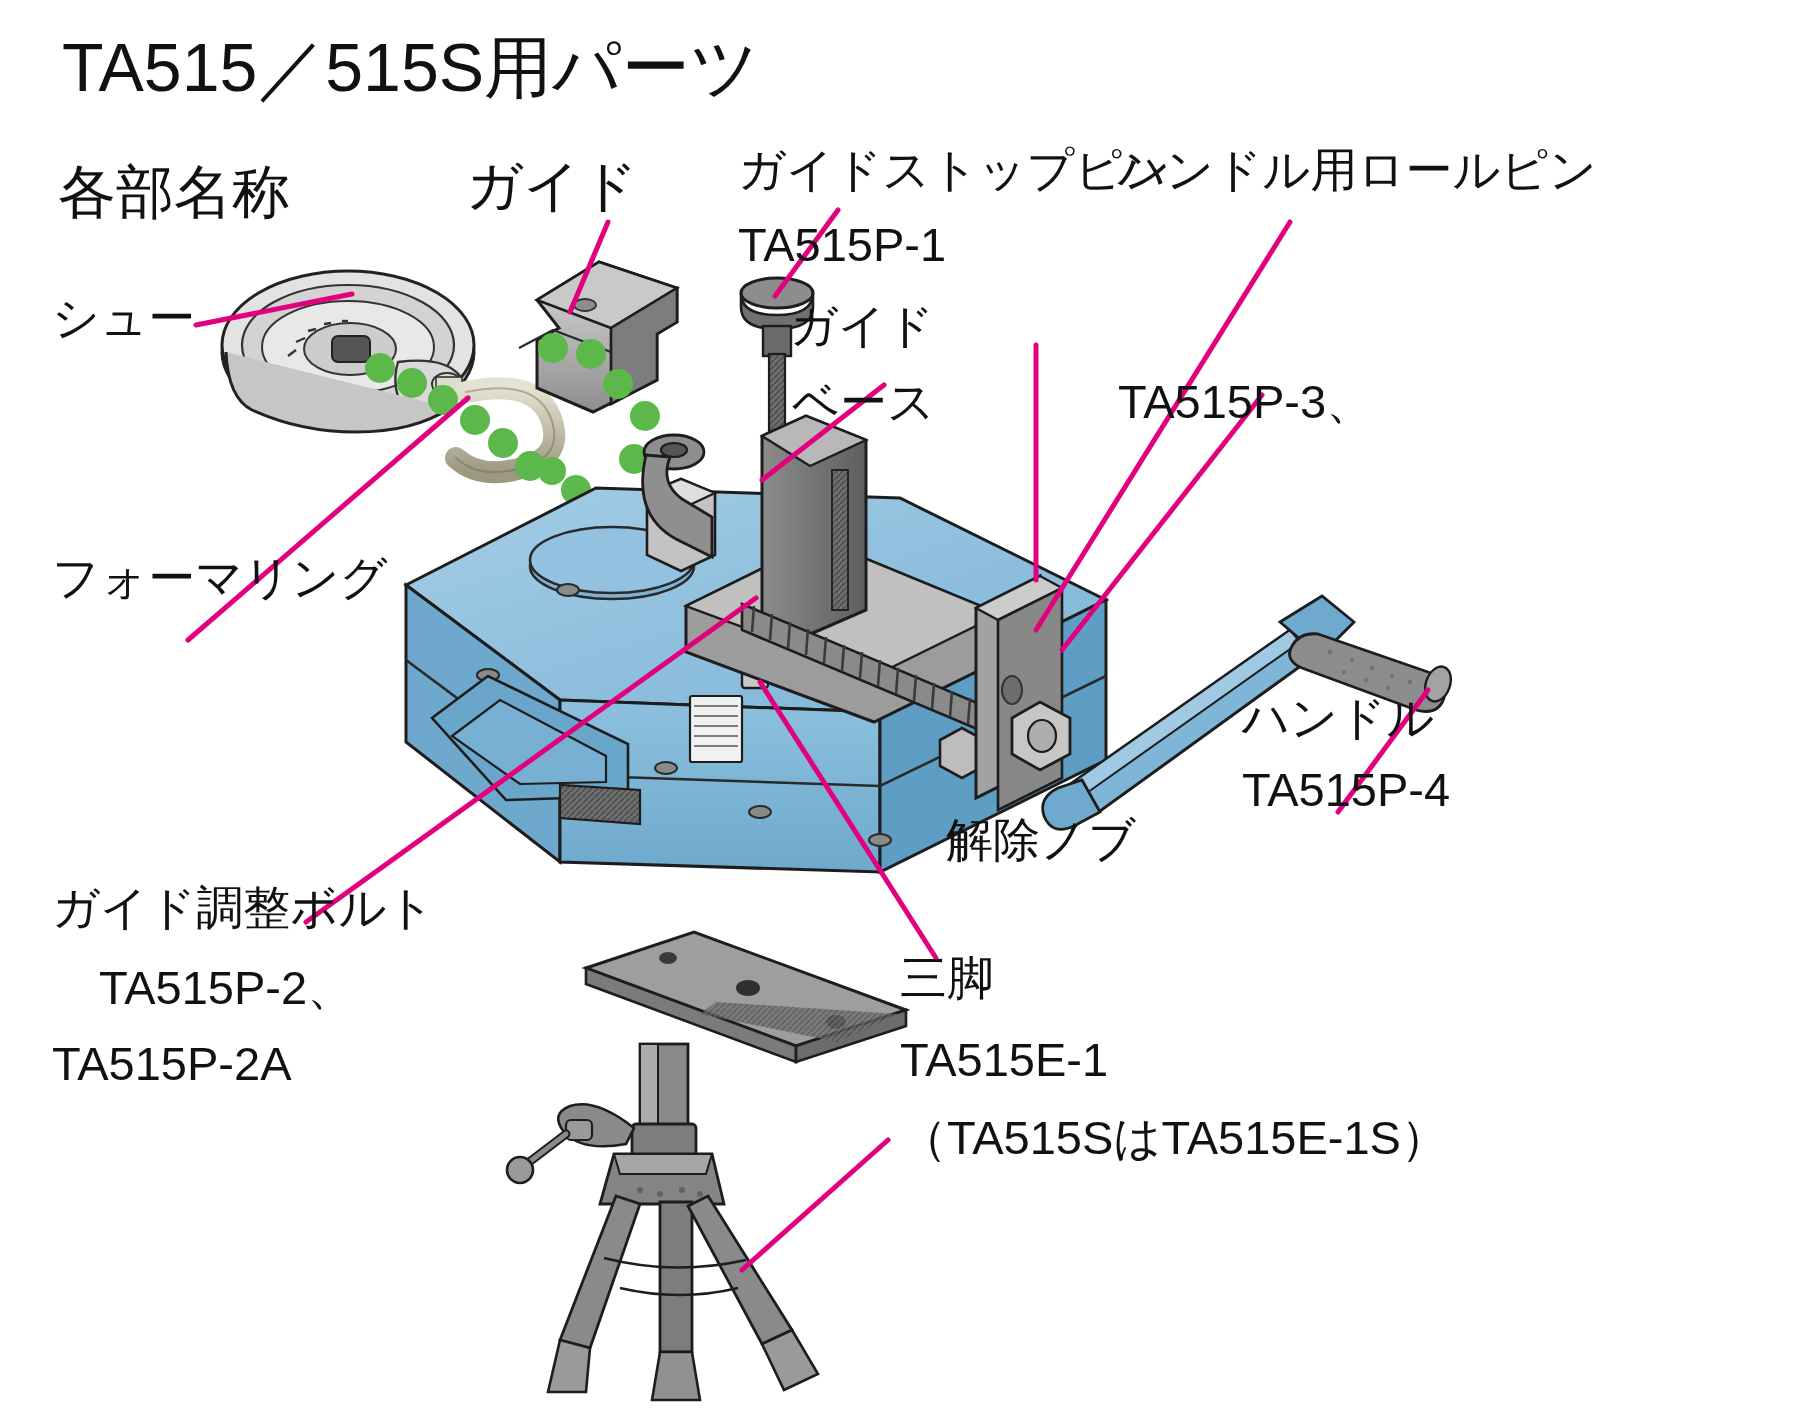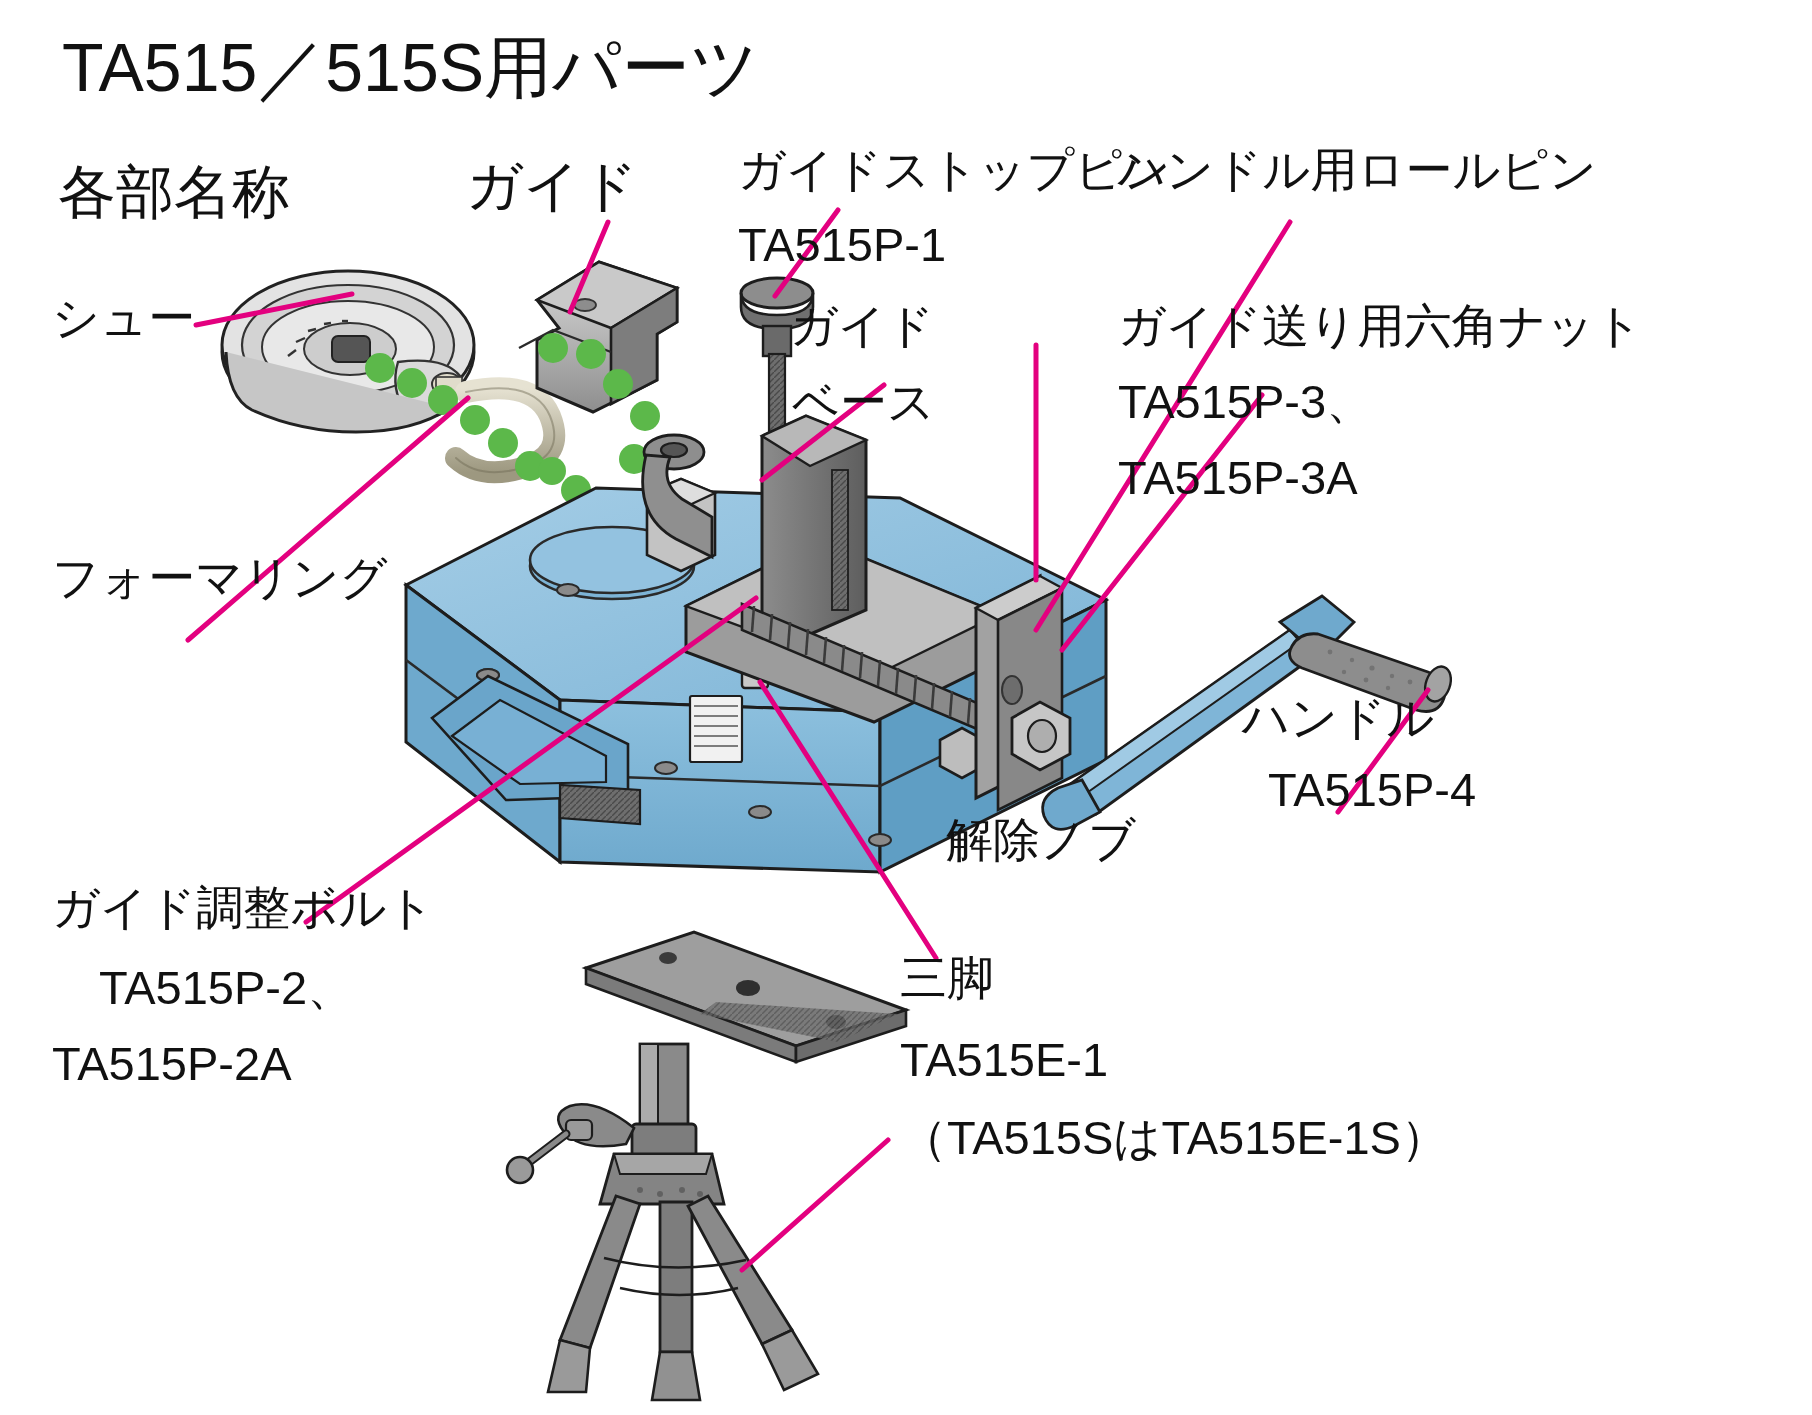--- a/index.html
+++ b/index.html
@@ -337,28 +337,26 @@
 
   <div class="lbl" style="left:738px; top:140px;">ガイドストップピン</div>
   <div class="lbl" style="left:738px; top:215px;">TA515P-1</div>
 
   <div class="lbl" style="left:790px; top:296px;">ガイド</div>
 
   <div class="lbl" style="left:792px; top:372px;">ベース</div>
 
   <div class="lbl" style="left:1118px; top:140px;">ハンドル用ロールピン</div>
 
-  <div class="lbl" style="left:1118px; top:296px;">ガイド送り用六角ナット</div>
   <div class="lbl" style="left:1118px; top:372px;">TA515P-3、</div>
-  <div class="lbl" style="left:1118px; top:448px;">TA515P-3A</div>
 
   <div class="lbl" style="left:52px; top:548px;">フォーマリング</div>
 
   <div class="lbl" style="left:1242px; top:688px;">ハンドル</div>
-  <div class="lbl" style="left:1268px; top:760px;text-align:center;">TA515P-4</div>
+  <div class="lbl" style="left:1242px; top:760px;text-align:center;">TA515P-4</div>
 
   <div class="lbl" style="left:946px; top:810px;">解除ノブ</div>
 
   <div class="lbl" style="left:52px; top:878px;text-align:right;">ガイド調整ボルト</div>
   <div class="lbl" style="left:52px; top:958px;margin-left:47px;">TA515P-2、</div>
   <div class="lbl" style="left:52px; top:1034px;">TA515P-2A</div>
 
   <div class="lbl" style="left:900px; top:948px;">三脚</div>
   <div class="lbl" style="left:900px; top:1030px;">TA515E-1</div>
   <div class="lbl" style="left:900px; top:1108px;">（TA515SはTA515E-1S）</div>

